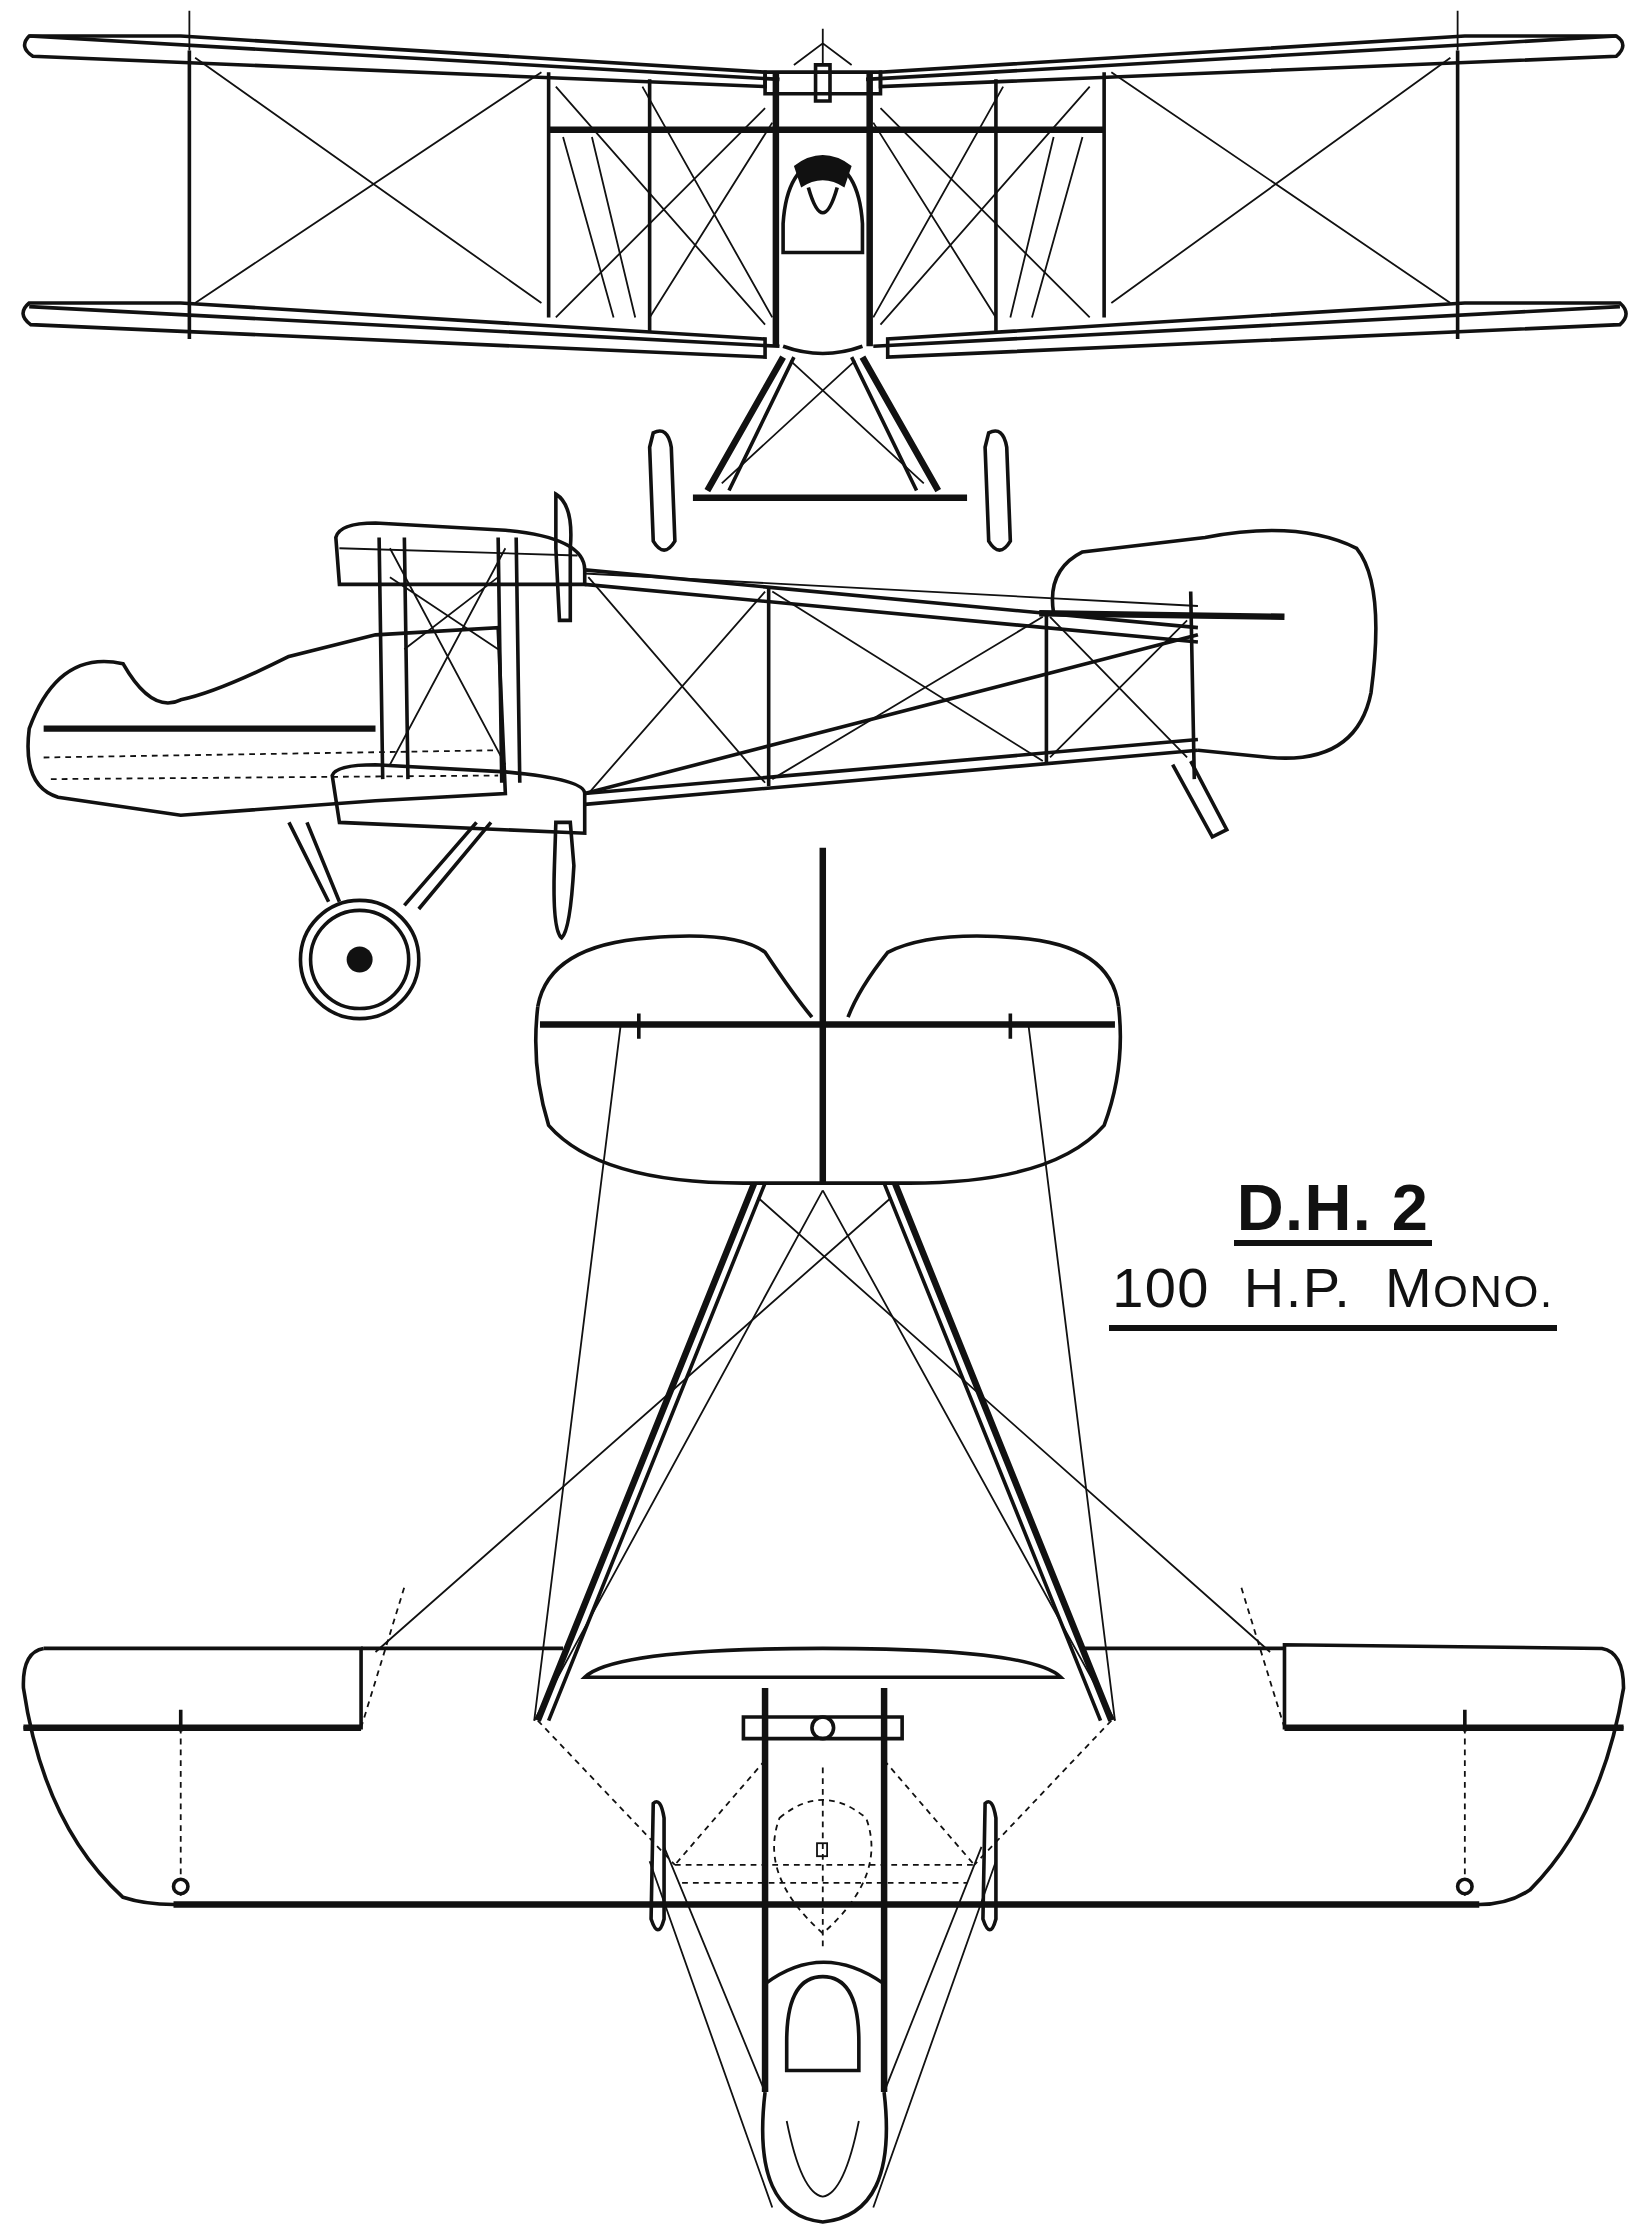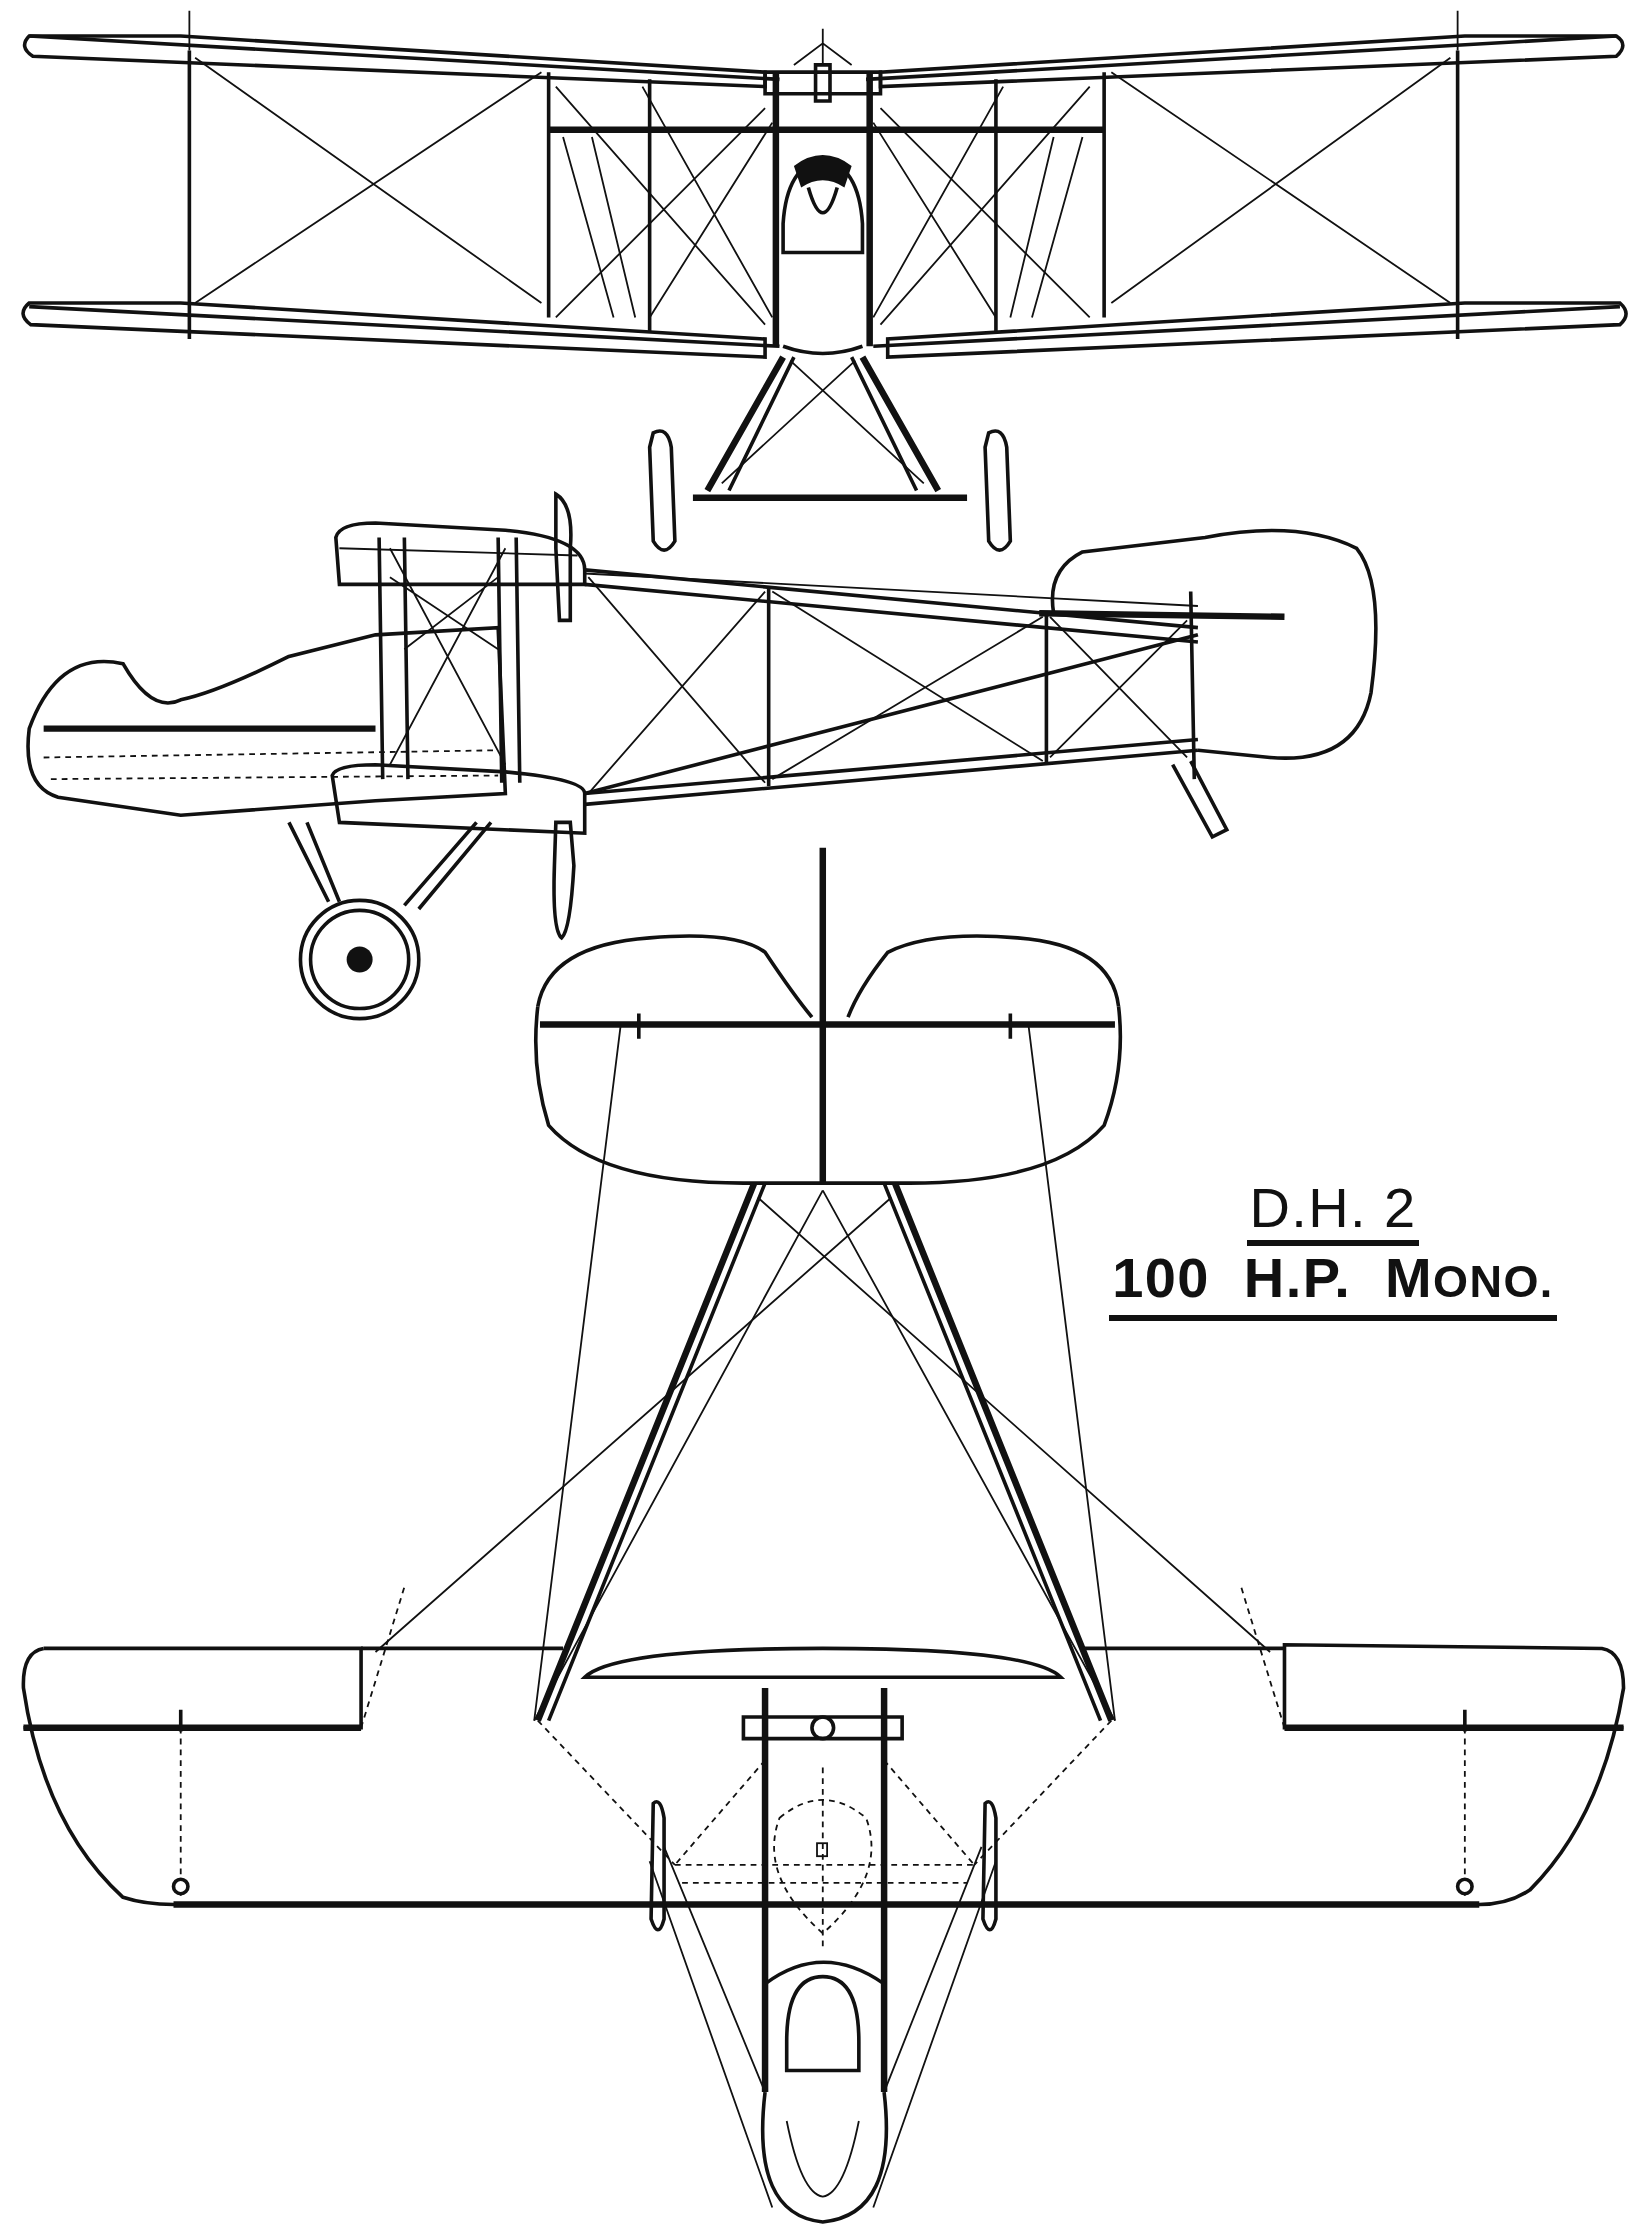--- a/index.html
+++ b/index.html
@@ -1,20 +1,20 @@
 <!DOCTYPE html>
 <html style="font-size:11.5px"><head>
 <meta charset="utf-8">
 <style>
   html,body{margin:0;padding:0;background:#ffffff;}
   body{width:1647px;height:2227px;position:relative;overflow:hidden;font-family:"Liberation Sans",sans-serif;}
   #drawing{position:absolute;left:0;top:0;width:1647px;height:2227px;}
   .title-block{position:absolute;left:1073px;top:1176px;width:520px;text-align:center;color:#111;}
-  .t1{font-family:"Liberation Sans",sans-serif;font-weight:normal;font-size:56px;line-height:63px;letter-spacing:1.4px;display:inline-block;border-bottom:6.5px solid #111;padding:0 2.9px 1.4px 2.9px;}
-  .t2{font-family:"Liberation Sans",sans-serif;font-weight:bold;font-size:56px;line-height:63px;letter-spacing:1.4px;display:inline-block;border-bottom:6.5px solid #111;padding:0 2.9px 1.4px 2.9px;}
+  .t1{font-family:"Liberation Sans",sans-serif;font-weight:bold;font-size:65px;line-height:63px;letter-spacing:1.4px;display:inline-block;border-bottom:6.5px solid #111;padding:0 2.9px 1.4px 2.9px;}
+  .t2{font-family:"Liberation Sans",sans-serif;font-weight:normal;font-size:56px;line-height:63px;letter-spacing:1.4px;display:inline-block;border-bottom:6.5px solid #111;padding:0 2.9px 1.4px 2.9px;margin-top:10px;}
   .sc{font-size:45px;}
   svg .k{stroke:#111;fill:none;}
   svg .thin{stroke-width:2.5;}
   svg .med{stroke-width:5;}
   svg .thick{stroke-width:9;}
   svg .dash{stroke-dasharray:8 7;stroke-width:2.5;}
   svg .fillk{fill:#111;stroke:none;}
   svg .white{fill:#fff;}
 </style>
 </head>

